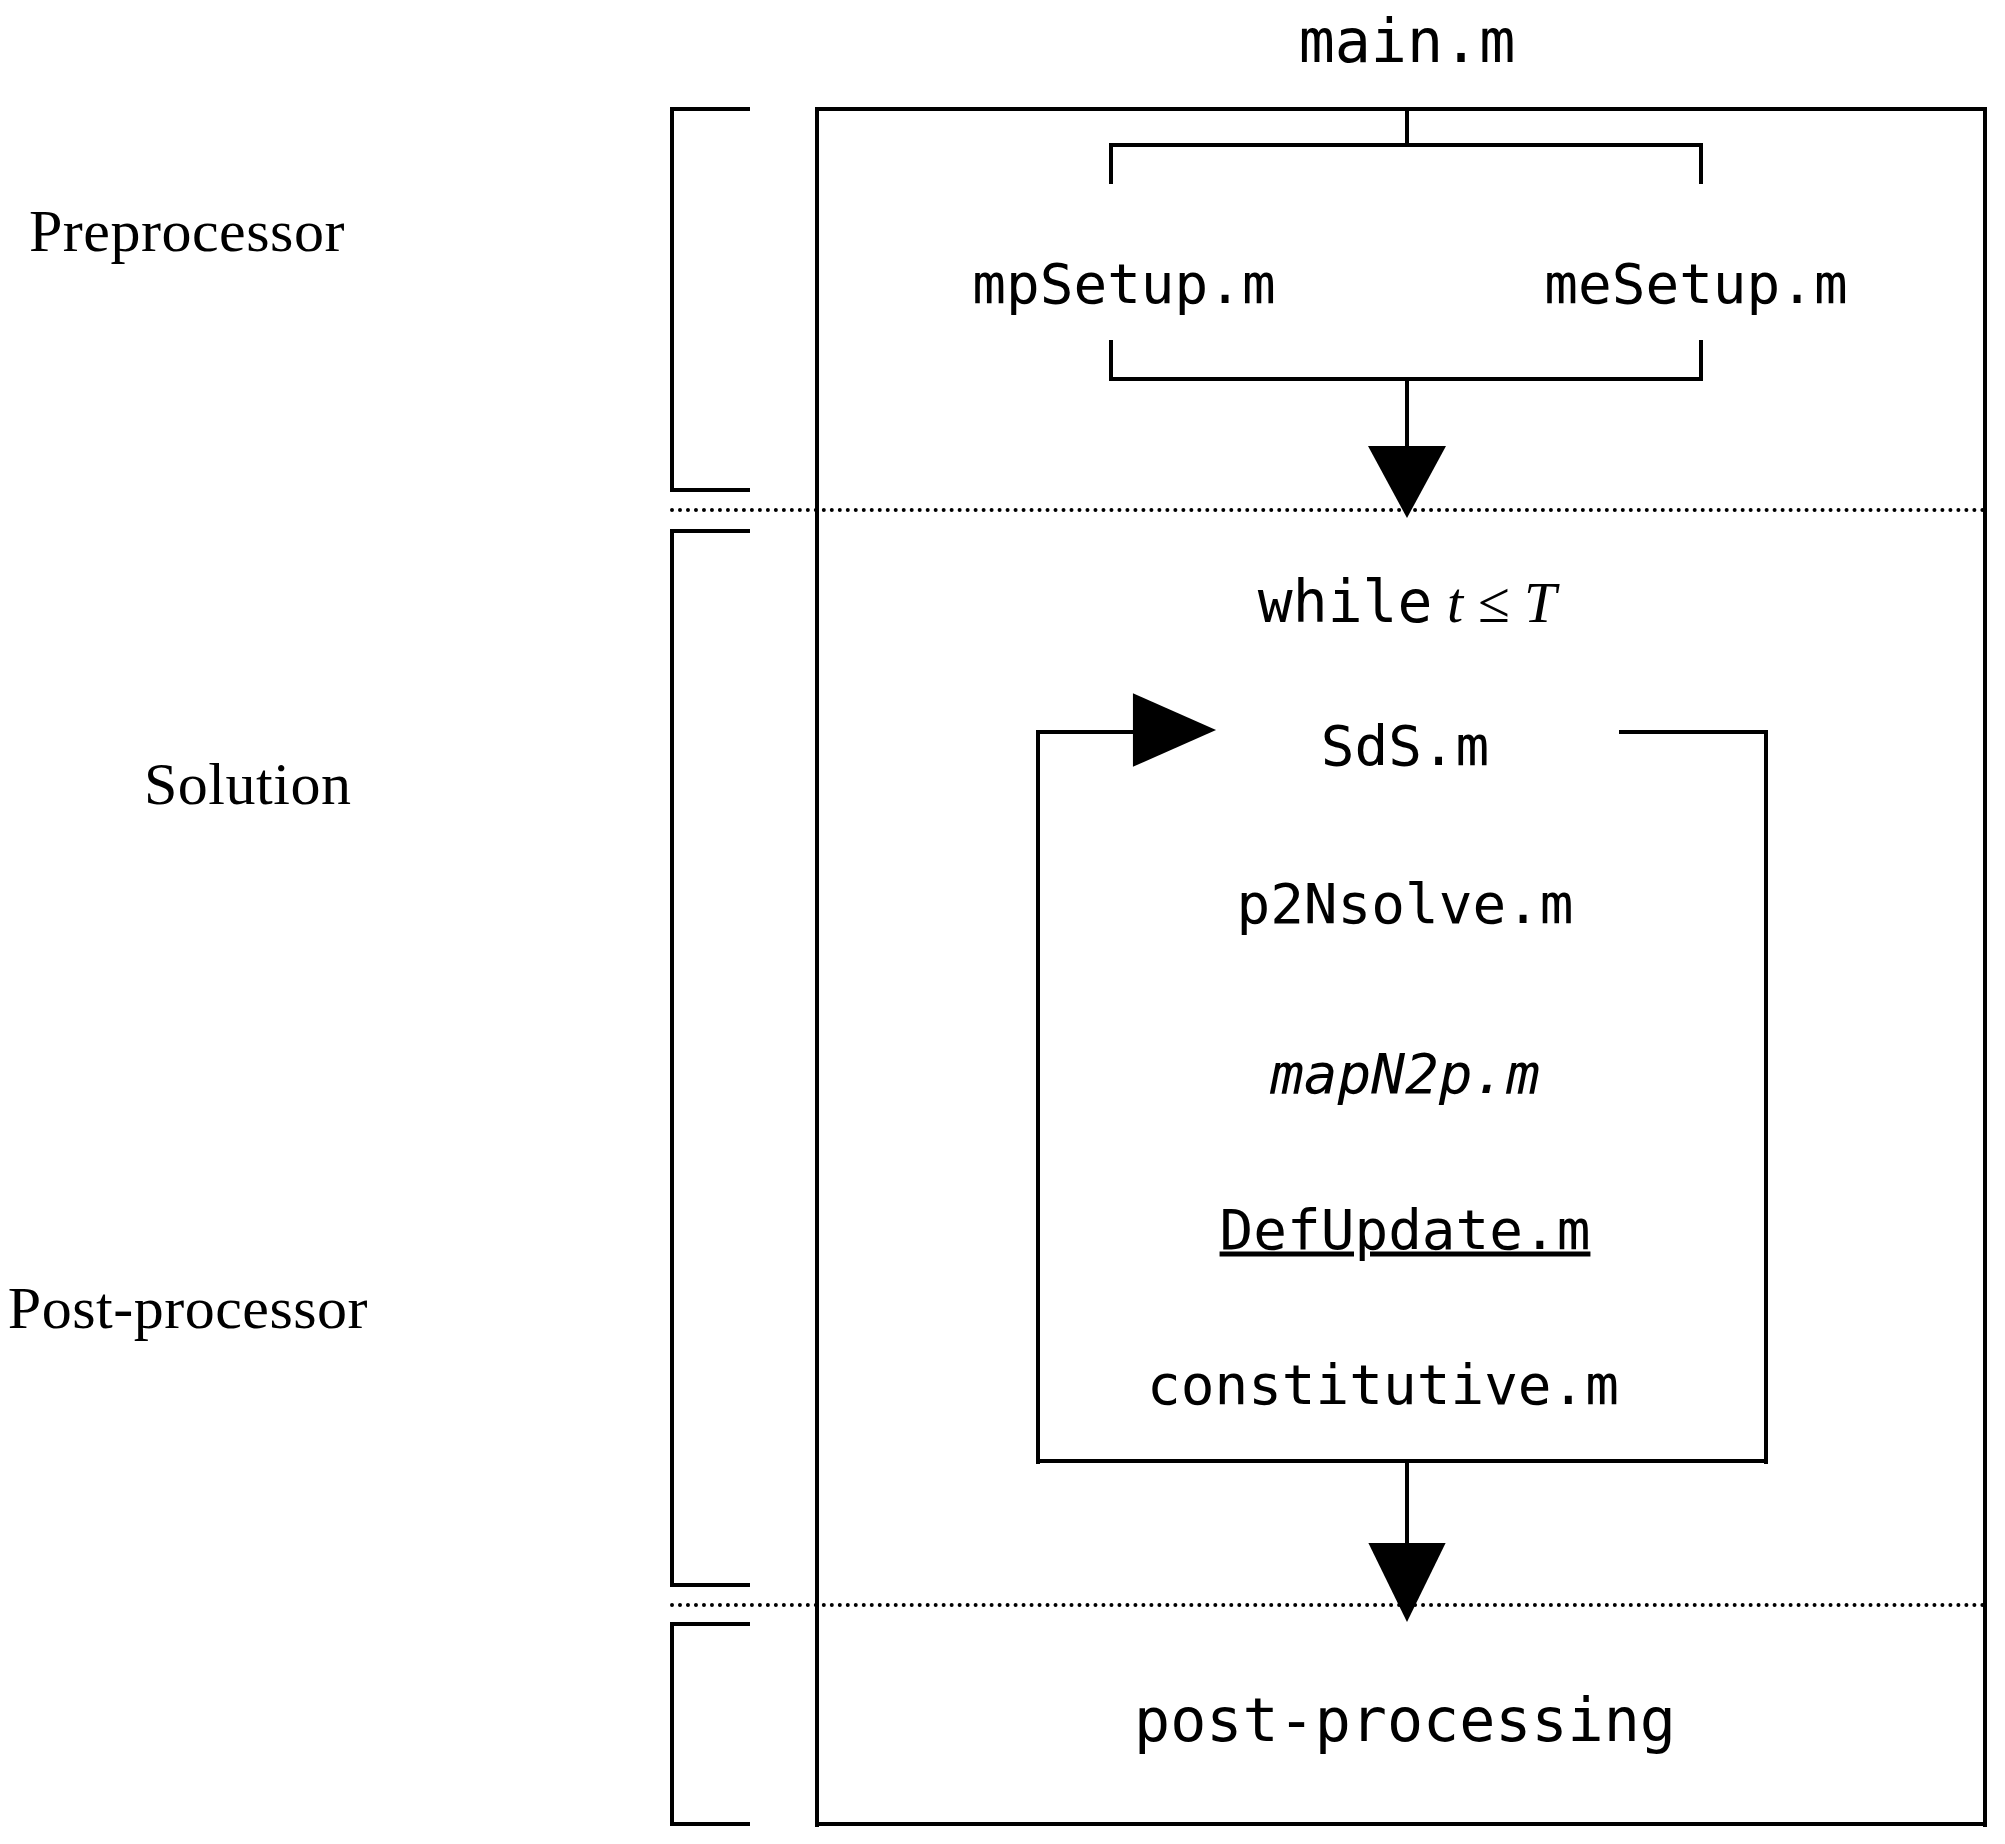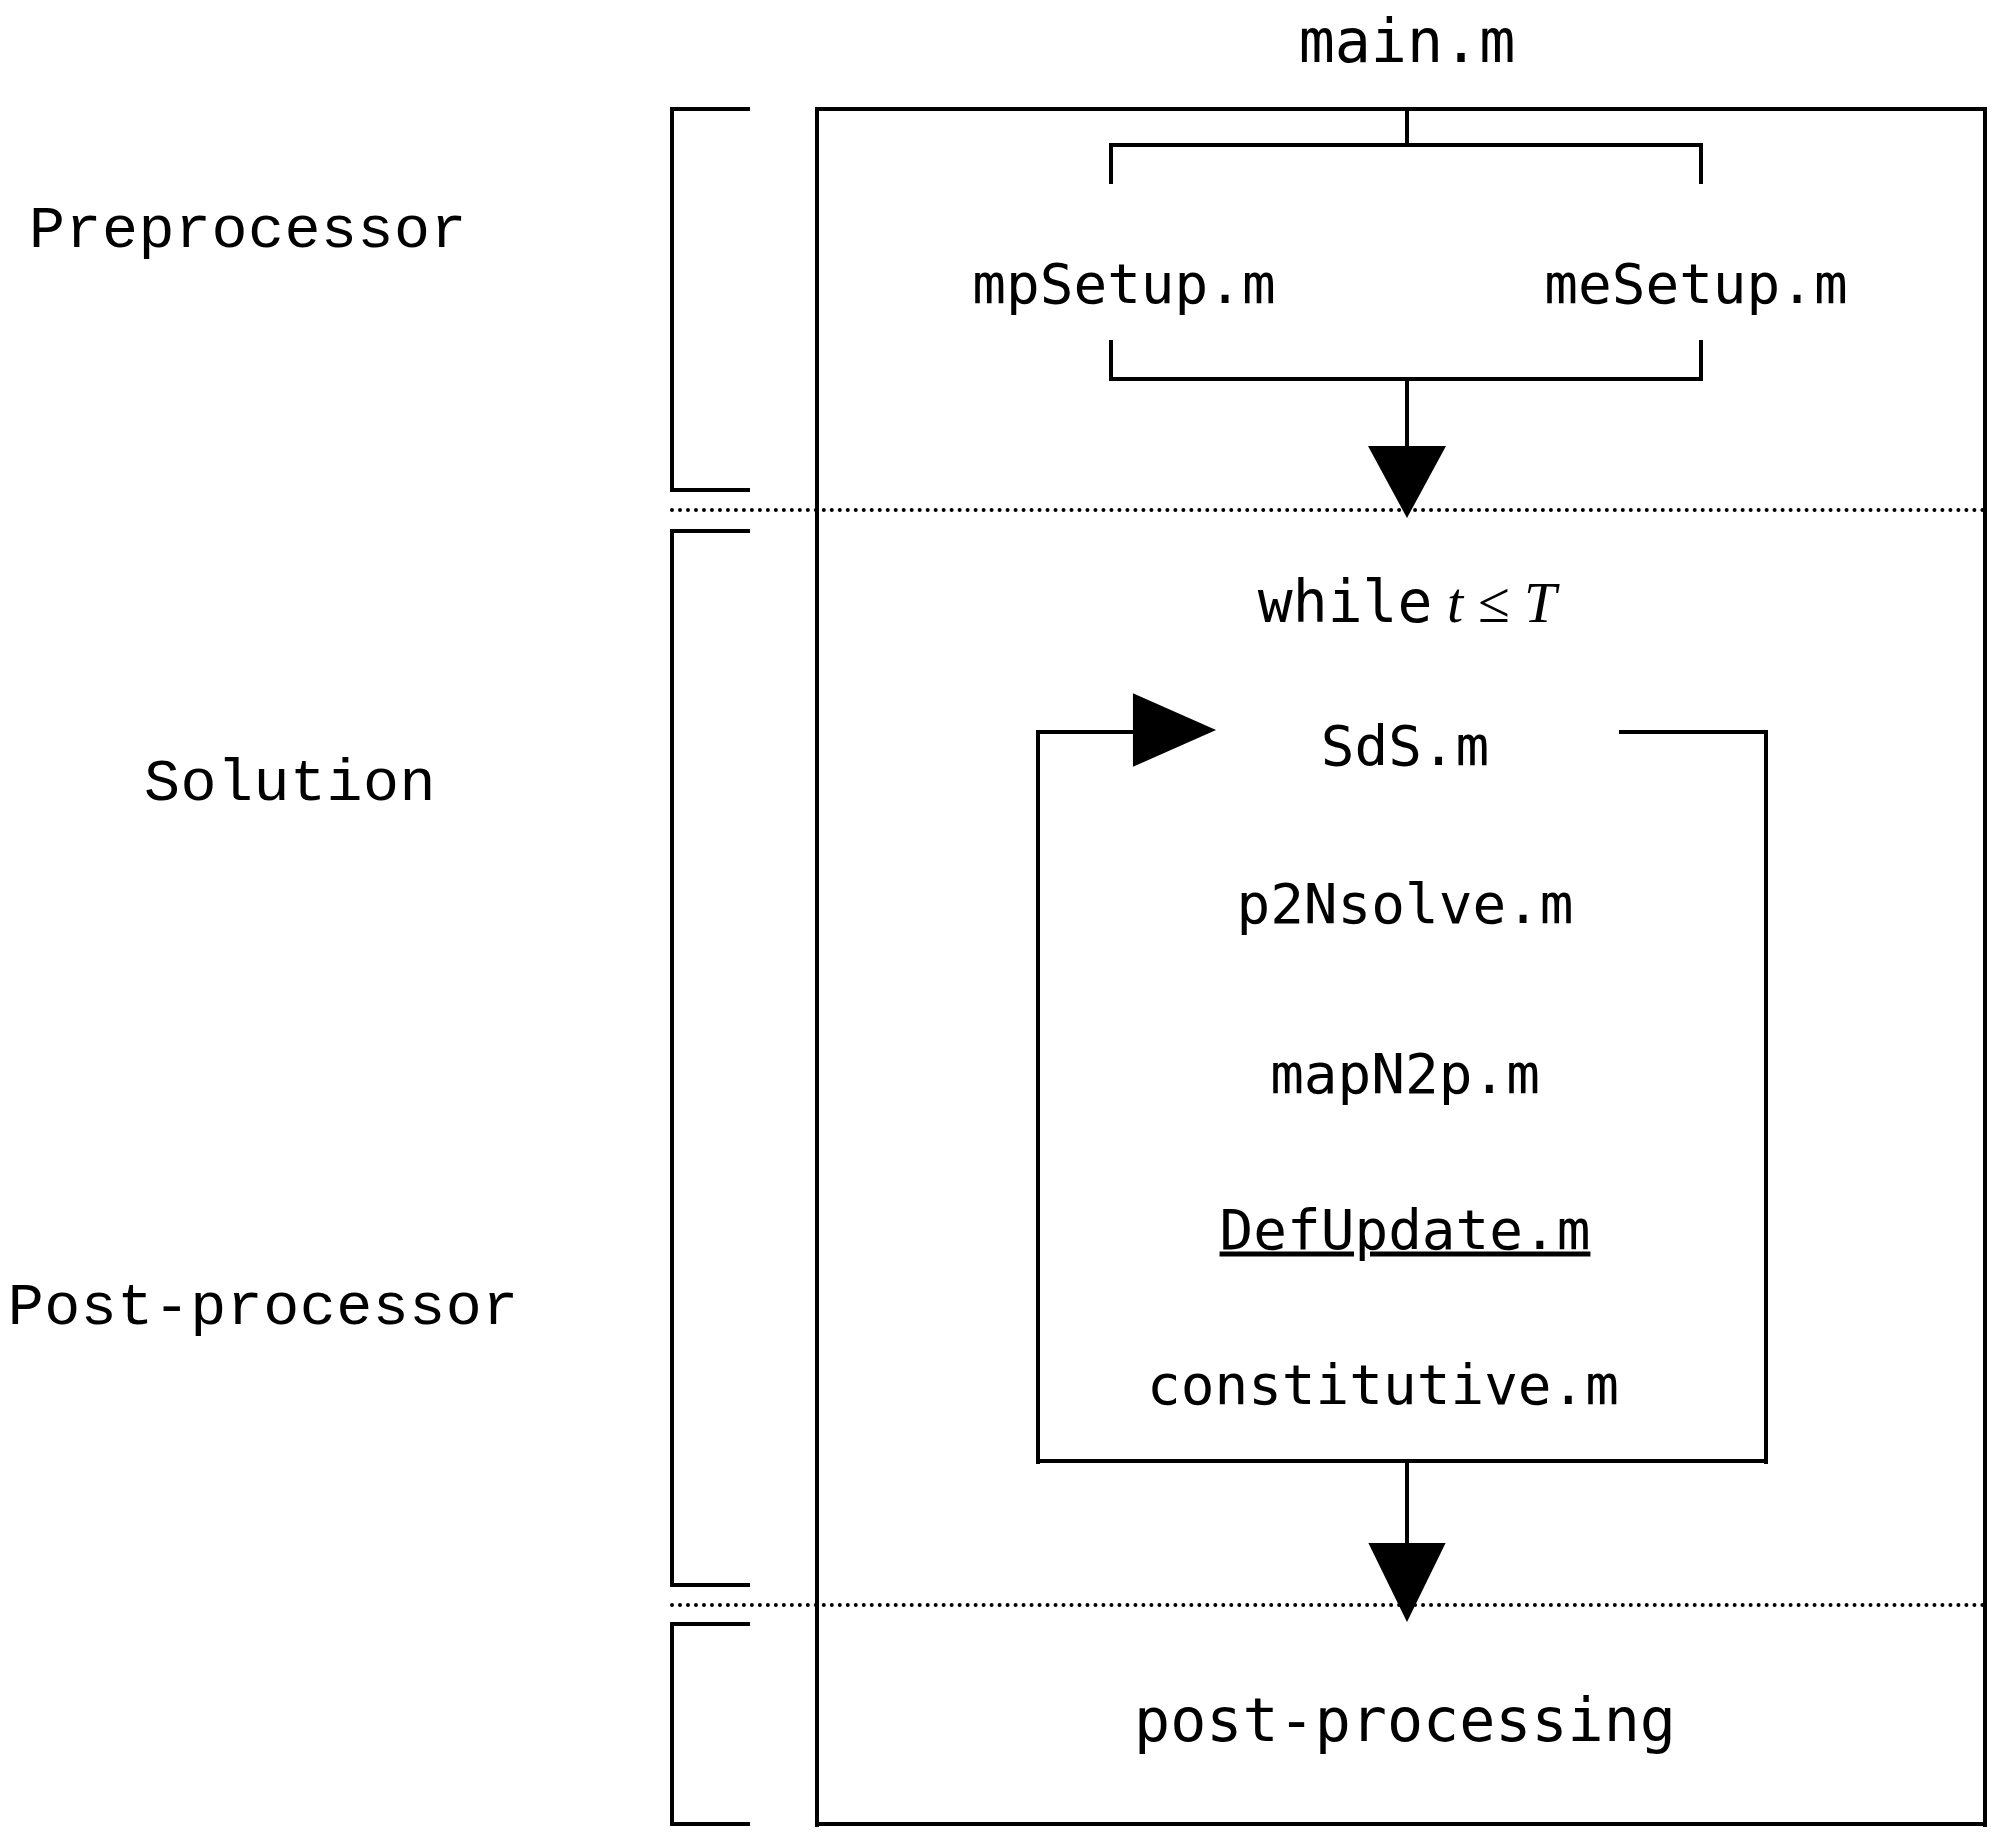--- a/index.html
+++ b/index.html
@@ -1,20 +1,20 @@
 <!DOCTYPE html>
 <html><head>
 <meta charset="utf-8">
 <style>
   html,body{margin:0;padding:0;background:#ffffff;}
   body{width:2006px;height:1845px;position:relative;overflow:hidden;
        font-family:"Liberation Serif","DejaVu Serif",serif;color:#000;}
   .stage{position:absolute;left:0;top:0;width:2006px;height:1838px;}
   .mono{font-family:"DejaVu Sans Mono","Liberation Mono",monospace;}
-  .serif{font-family:Liberation Mono, monospace;}
+  .serif{font-family:Liberation Serif, serif;}
   .ctr{position:absolute;text-align:center;white-space:nowrap;
        transform:translate(-50%,-50%);}
   .lbl{position:absolute;white-space:nowrap;transform:translate(0,-50%);
        font-size:60px;letter-spacing:0.5px;}
   
   .h{position:absolute;background:#000;height:3.9px;}
   .v{position:absolute;background:#000;width:3.9px;}
   .dotted{position:absolute;height:0;border-top:4.9px dotted #000;}
   .node{font-size:56px;margin-top:8px;}
   .mathi{font-style:italic;font-family:"Liberation Serif","DejaVu Serif",serif;text-align:right;}
@@ -98,21 +98,21 @@
 
     <div class="h" style="left:1619px;top:730px;width:149px;"></div>
   </div>
 
   <svg width="87" height="78" style="left:1131px;top:693px;" viewBox="0 0 90 80">
     <polygon points="2,0 2,76 88,38" fill="#000"></polygon>
   </svg>
 
   <div class="ctr mono node" style="left:1405px;top:737px;">SdS.m</div>
   <div class="ctr mono node" style="left:1405px;top:895px;">p2Nsolve.m</div>
-  <div class="ctr mono node" style="left:1405px;top:1065px;">mapN2p.m</div>
+  <div class="ctr mono node" style="left:1405px;top:1065px;font-style:italic;">mapN2p.m</div>
   <div class="ctr mono node" style="left:1405px;top:1221px;text-decoration:underline;">DefUpdate.m</div>
   <div class="ctr mono node" style="left:1383px;top:1376px;">constitutive.m</div>
 
   <div>
     <div class="v" style="left:1405px;top:1459px;height:89px;"></div>
   </div>
   <svg width="78" height="83" style="left:1368px;top:1541px;" viewBox="0 0 80 86">
     <polygon points="0,2 80,2 40,84" fill="#000"></polygon>
   </svg>
 

